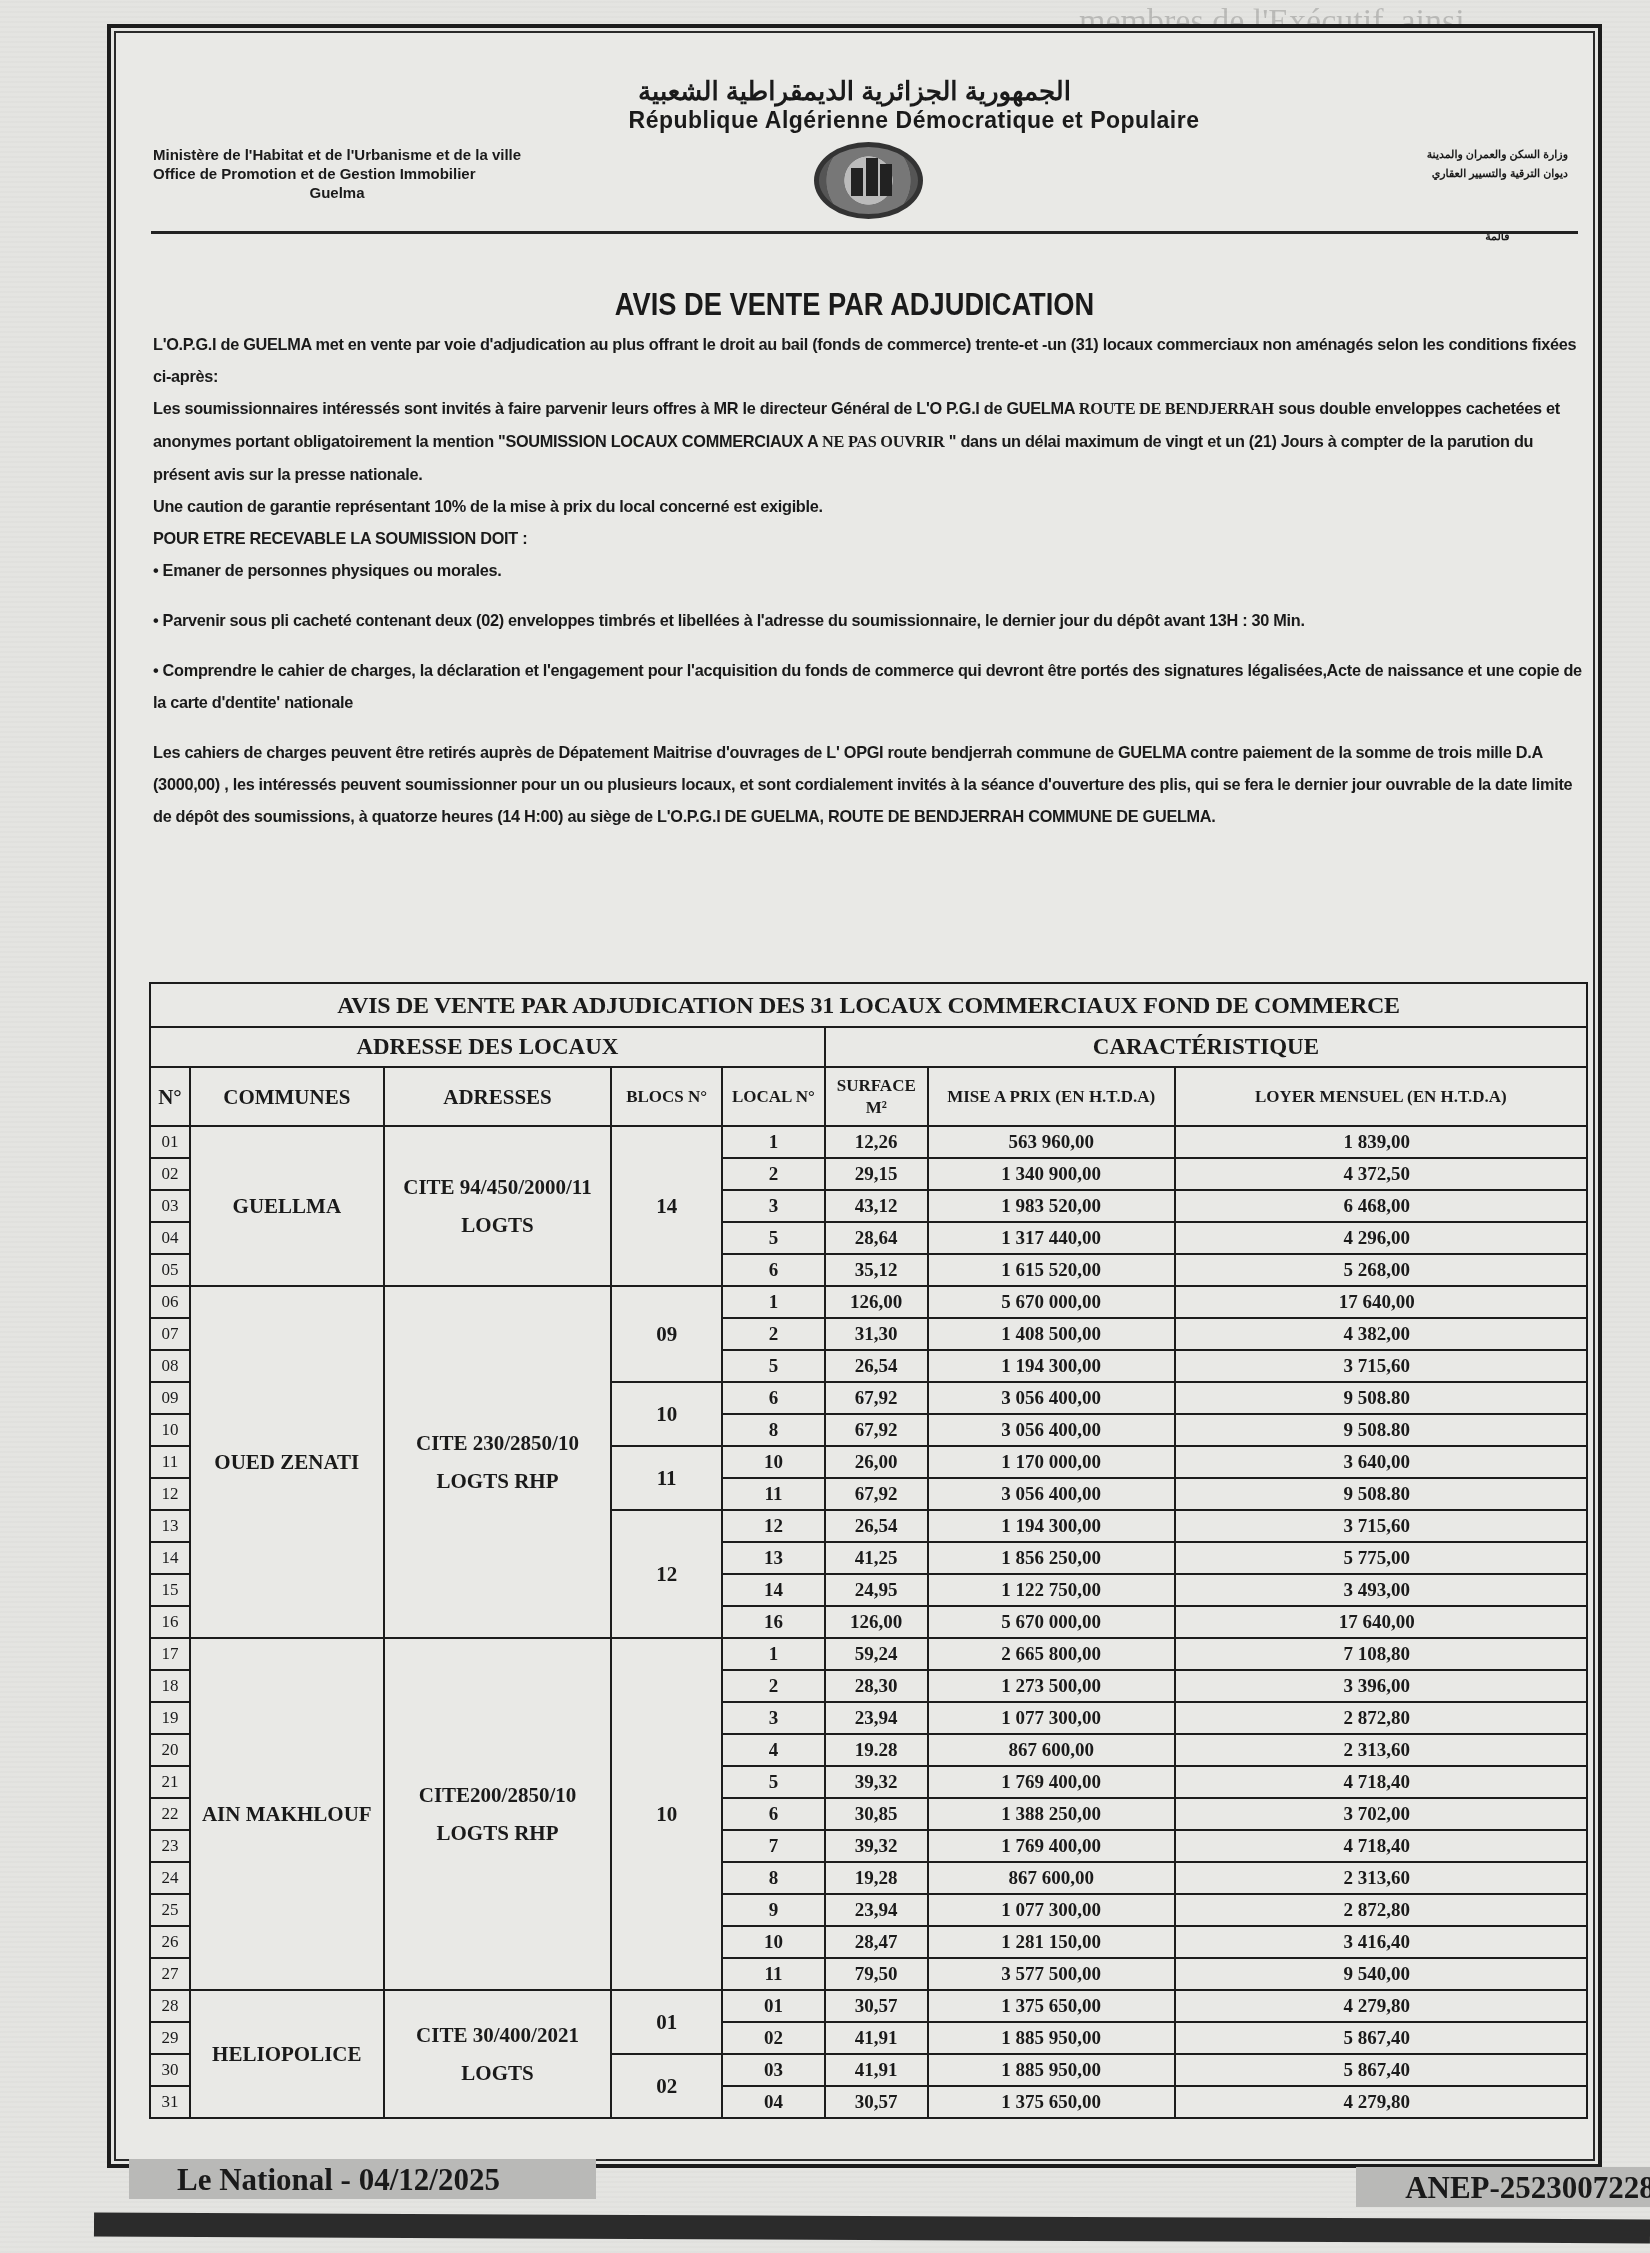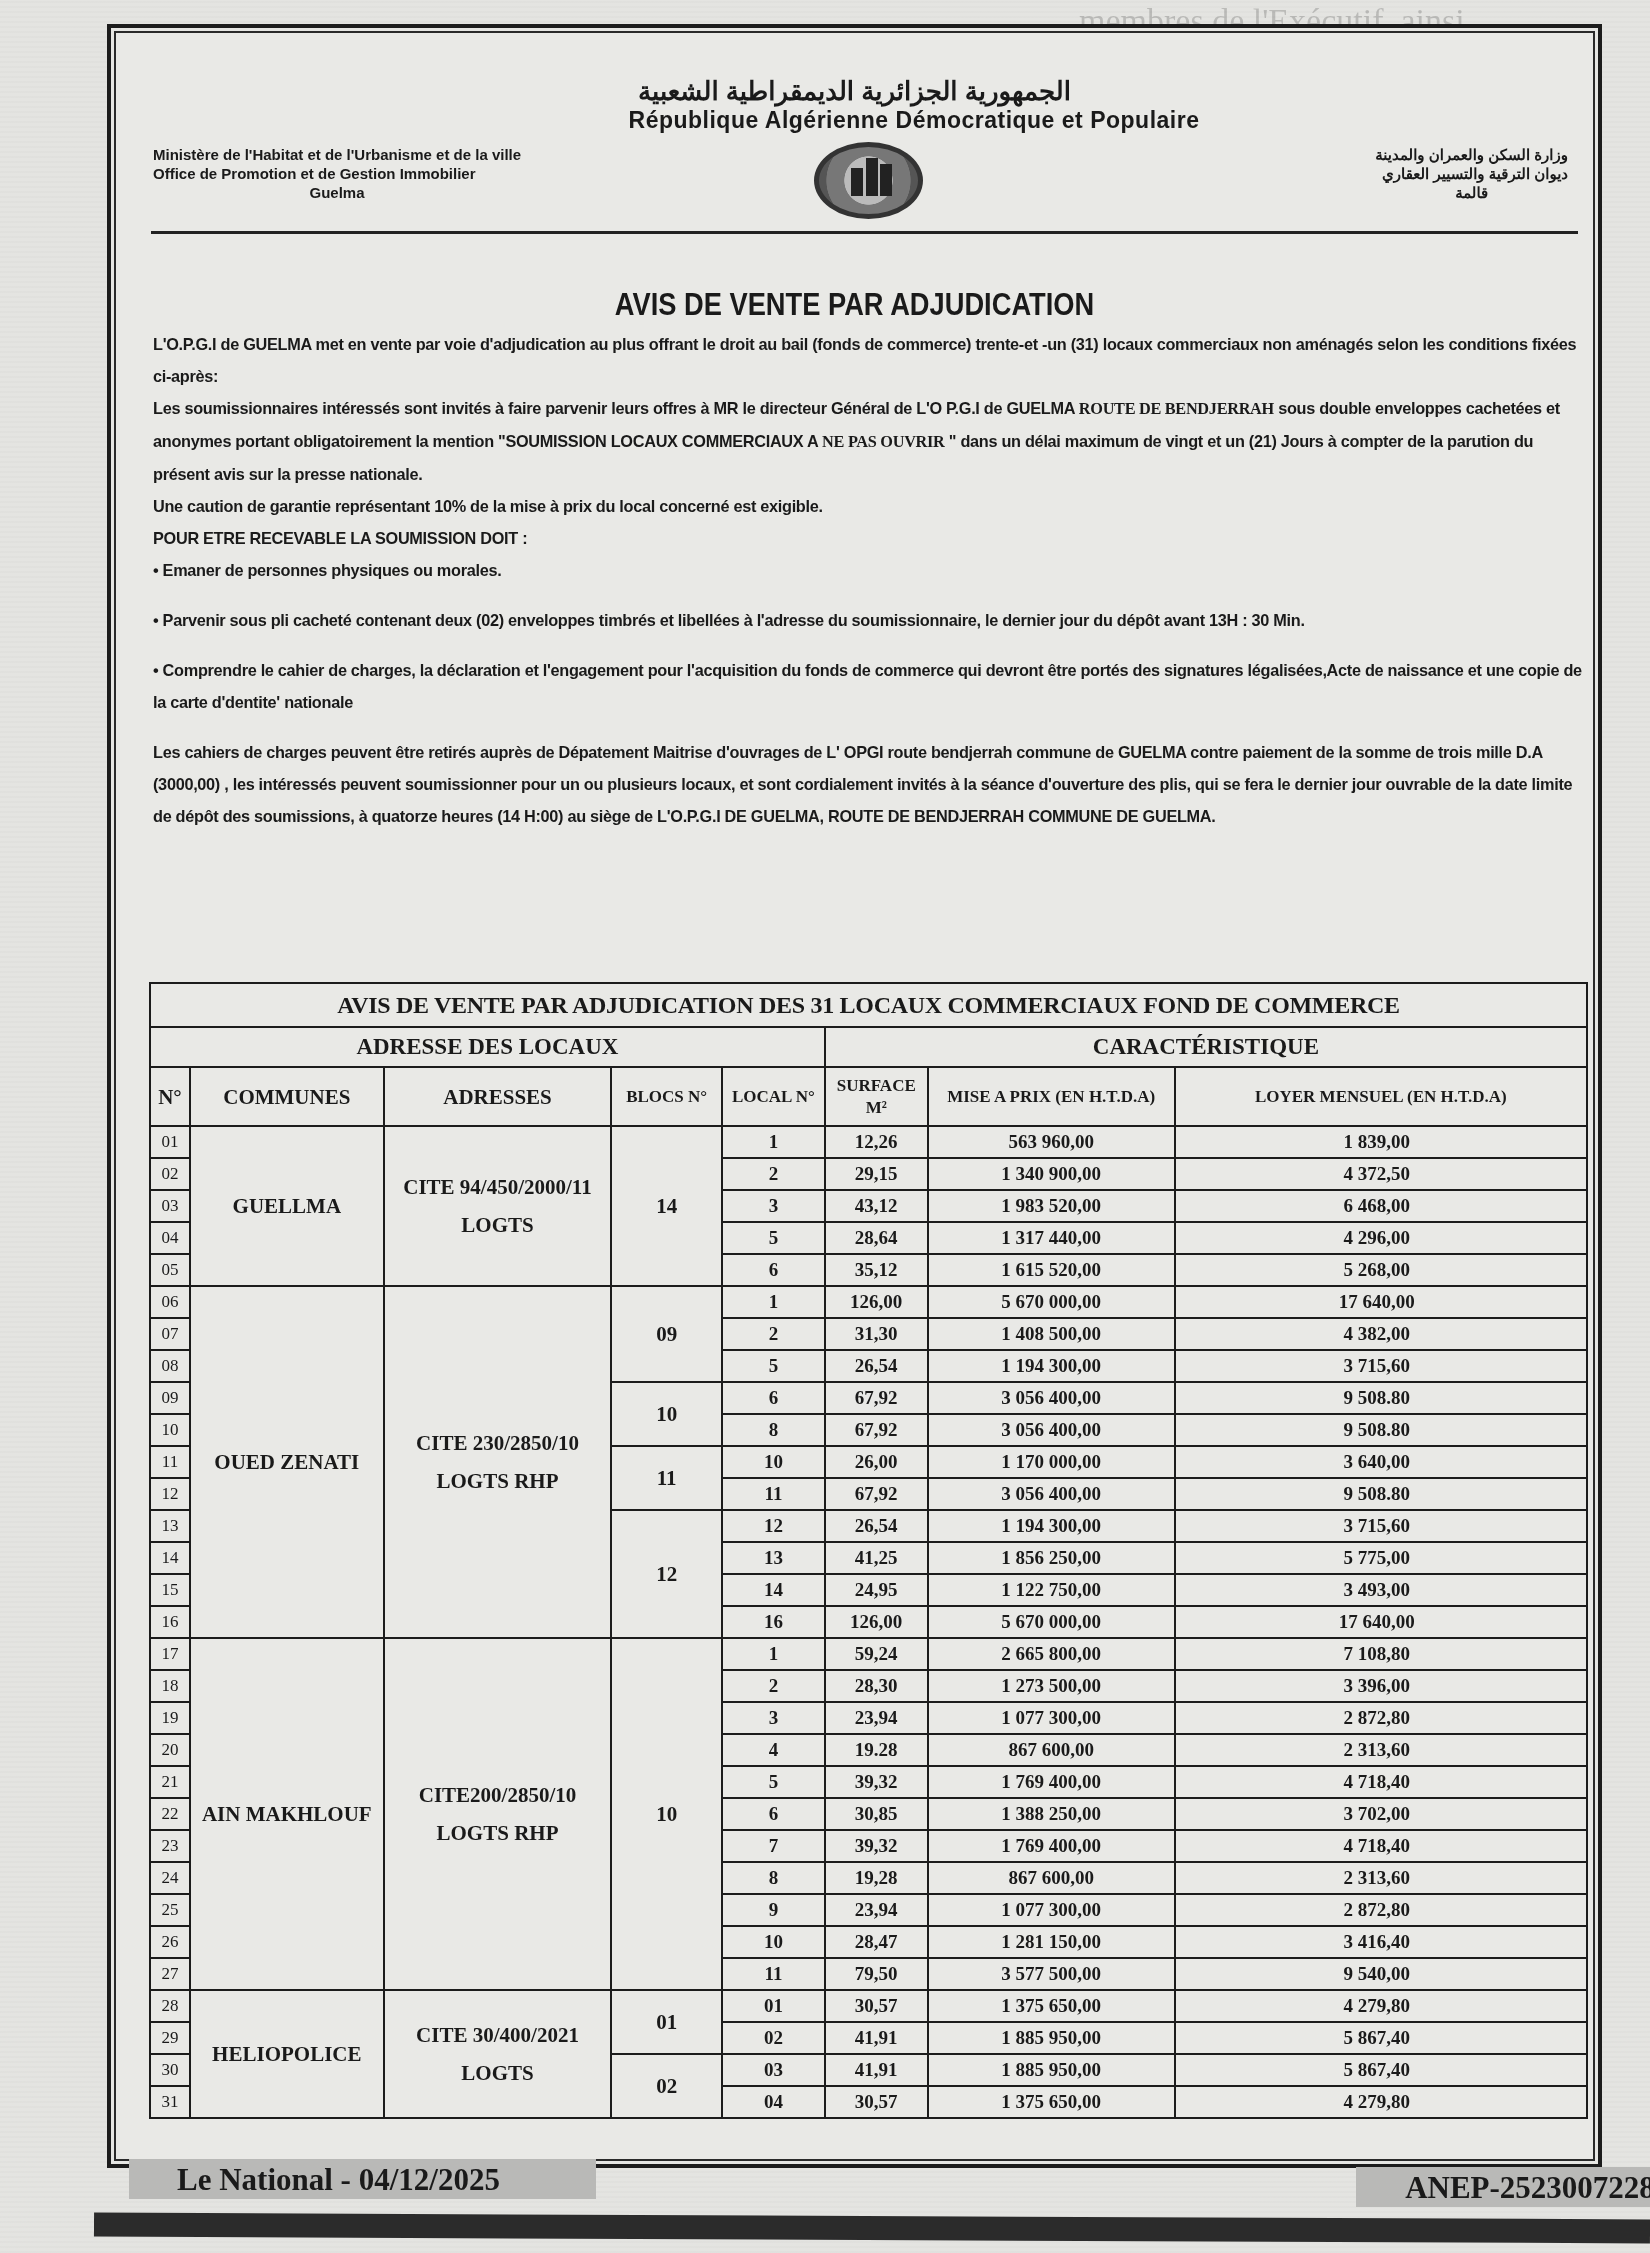--- a/index.html
+++ b/index.html
@@ -12,22 +12,22 @@
   .bg-ghost { position: absolute; font-family: "Liberation Serif", serif; color: rgba(0,0,0,0.18); font-size: 34px; white-space: nowrap; }
 
   .notice { position: absolute; left: 107px; top: 24px; width: 1495px; height: 2144px;
     border: 4px solid #1c1c1c; box-shadow: inset 0 0 0 3px #e6e6e3, inset 0 0 0 5px #2a2a2a;
     background: #e9e9e6; }
 
   .hdr-ar-1 { position: absolute; top: 48px; left: 0; right: 0; text-align: center; font-size: 26px; font-weight: bold; direction: rtl; }
   .hdr-fr-1 { position: absolute; top: 79px; left: 0; right: 0; text-align: center; font-size: 23px; font-weight: bold; letter-spacing: 0.5px; padding-left: 119px; }
   .hdr-left { position: absolute; top: 117px; left: 42px; font-size: 15px; font-weight: bold; line-height: 19px; }
   .hdr-left .center { text-align: center; }
-  .hdr-right { position: absolute; top: 117px; right: 30px; font-size: 15px; font-weight: bold; line-height: 19px; direction: rtl; text-align: right; }
-  .hdr-right .center { text-align: center; }
+  .hdr-right { position: absolute; top: 117px; right: 30px; font-size: 11px; font-weight: bold; line-height: 19px; direction: rtl; text-align: right; }
+  .hdr-right .center { text-align: center; margin-top: 44px; }
   .logo { position: absolute; top: 114px; left: 703px; width: 109px; height: 77px; border-radius: 50%;
     border: 5px solid #333; background: radial-gradient(circle, #bbb 0 40%, #777 41% 70%, #555 71%); }
   .logo .bldg { position: absolute; bottom: 18px; background: #222; width: 12px; }
   .hdr-rule { position: absolute; top: 203px; left: 40px; right: 20px; height: 3px; background: #222; }
 
   .title { position: absolute; top: 259px; left: 0; right: 0; text-align: center; font-size: 31px; font-weight: bold; font-family: "Liberation Sans Narrow", "Liberation Sans", sans-serif; transform: scaleX(0.88); }
 
   .body-text { position: absolute; left: 42px; width: 1436px; font-size: 16.3px; font-weight: bold; line-height: 32px; letter-spacing: -0.3px; }
   .body-text p { margin: 0; }
   .body-text .gap { height: 18px; }

